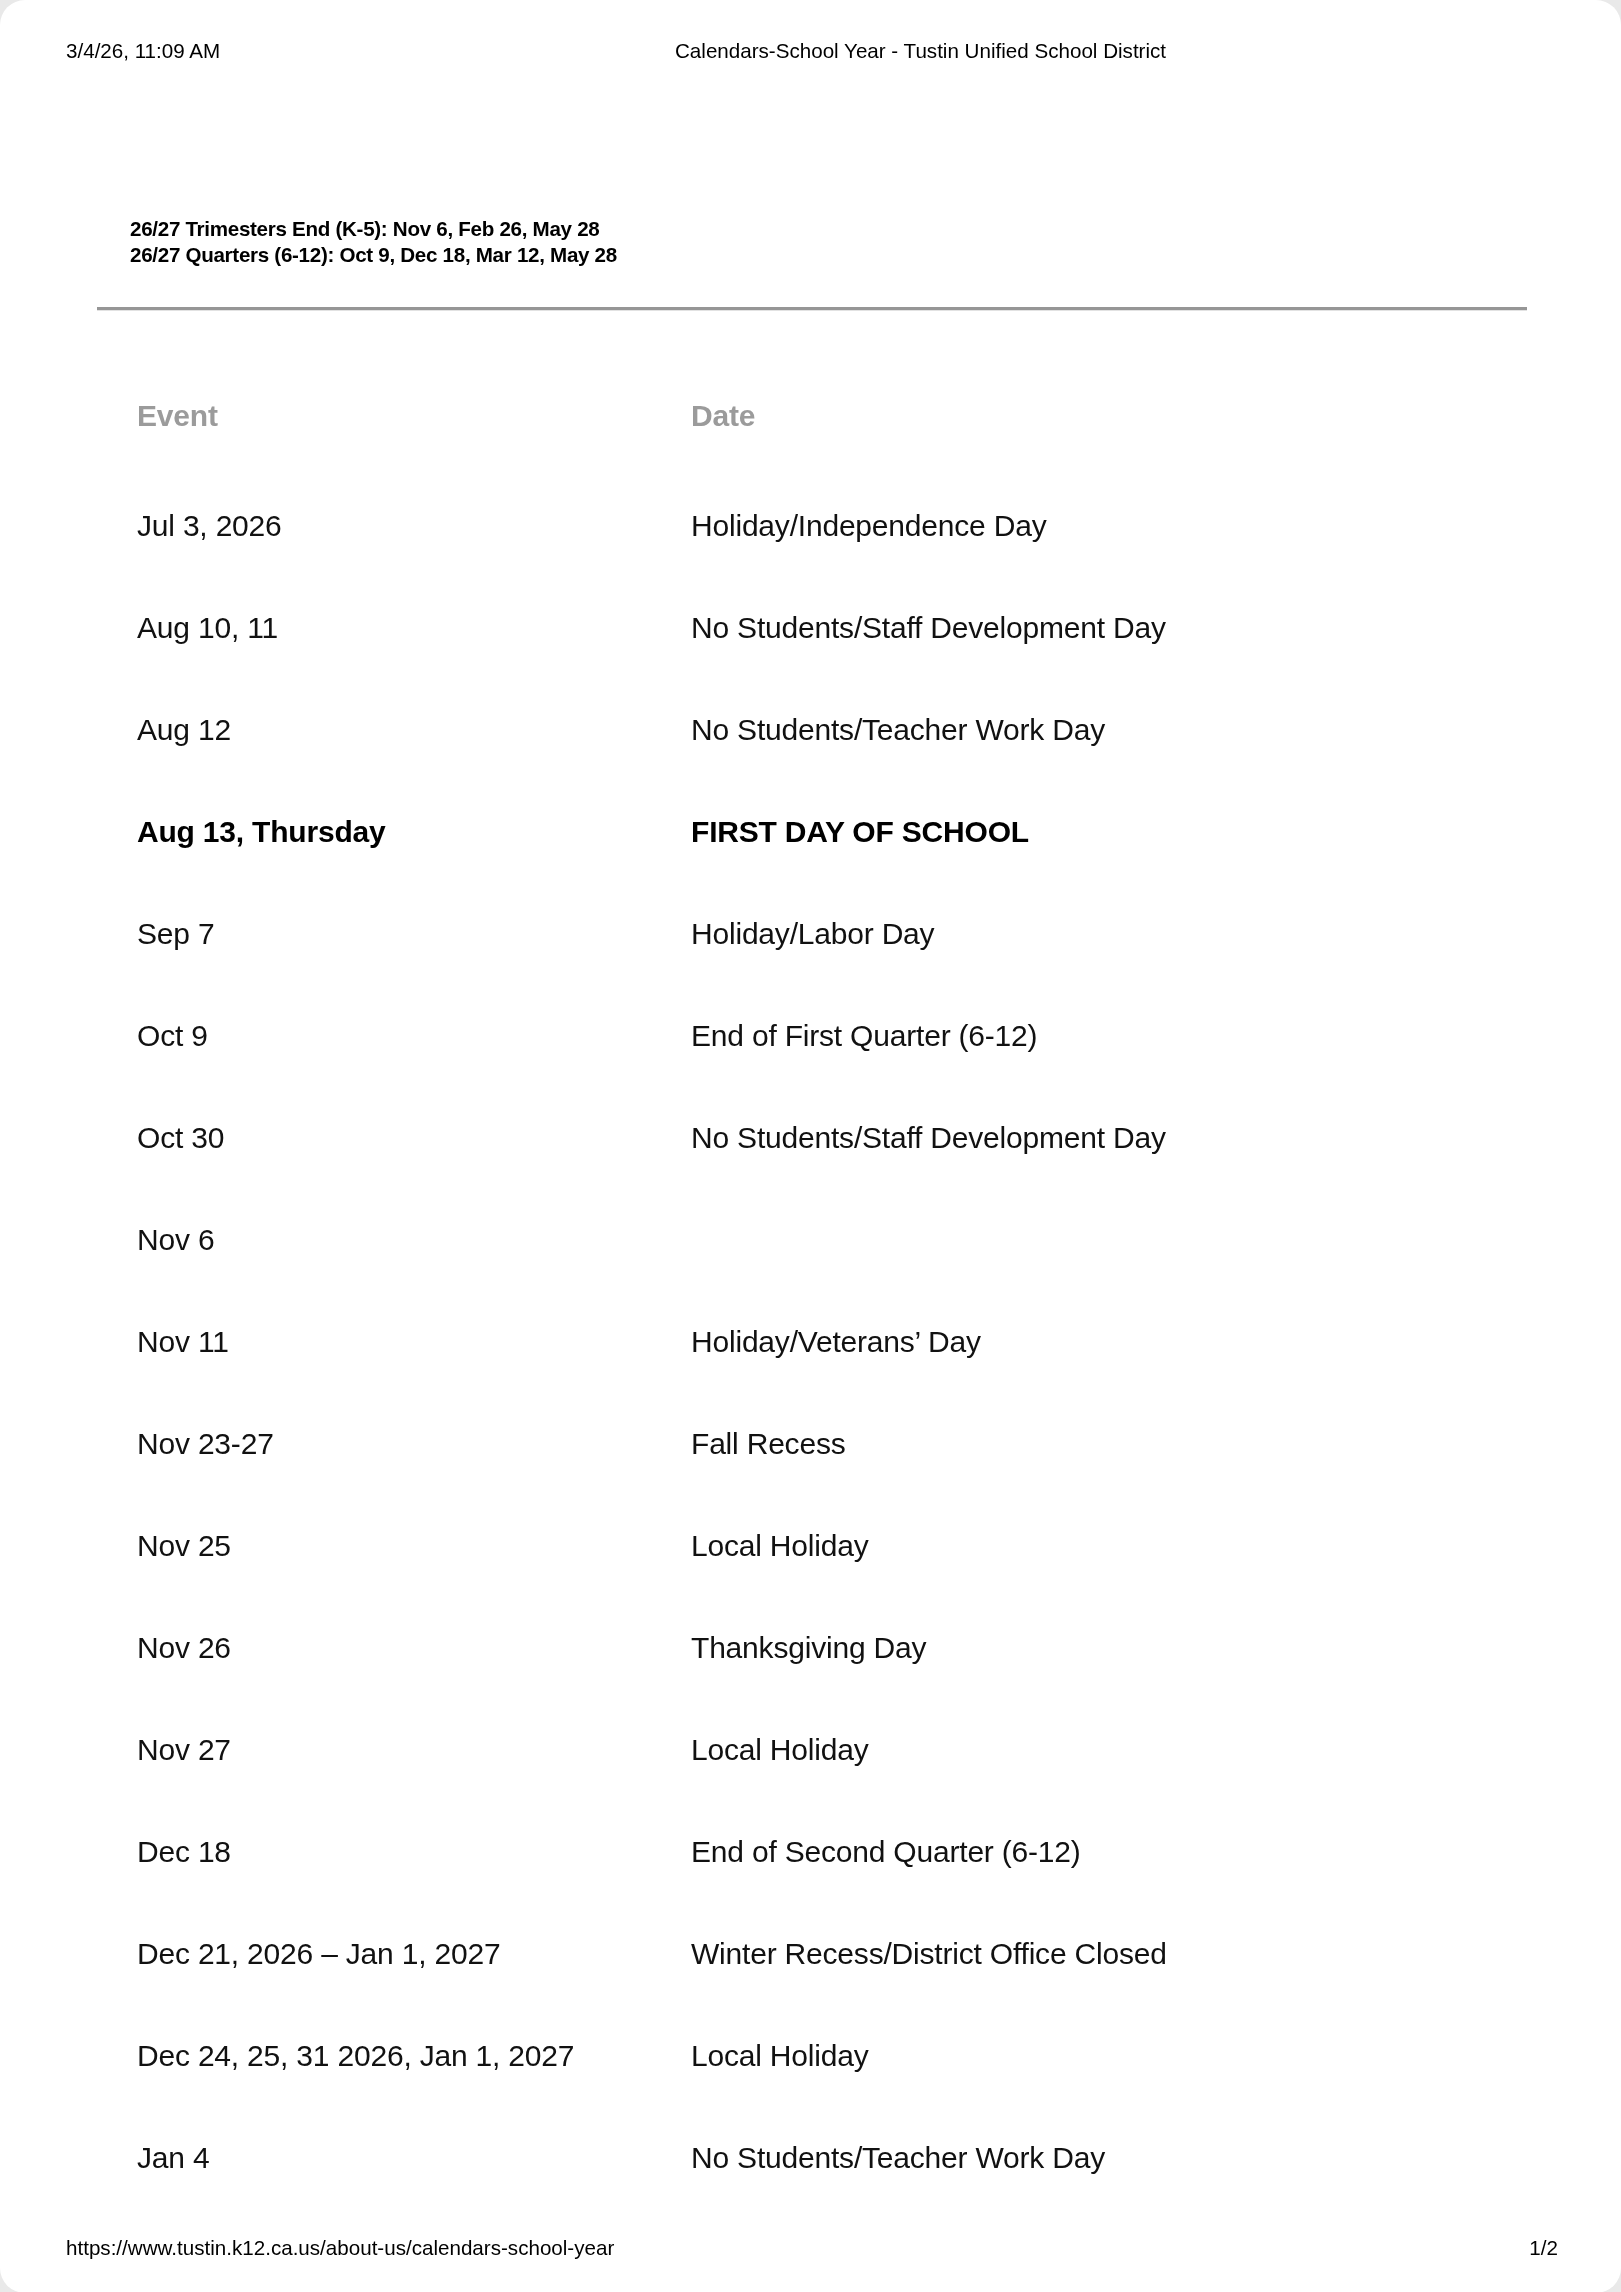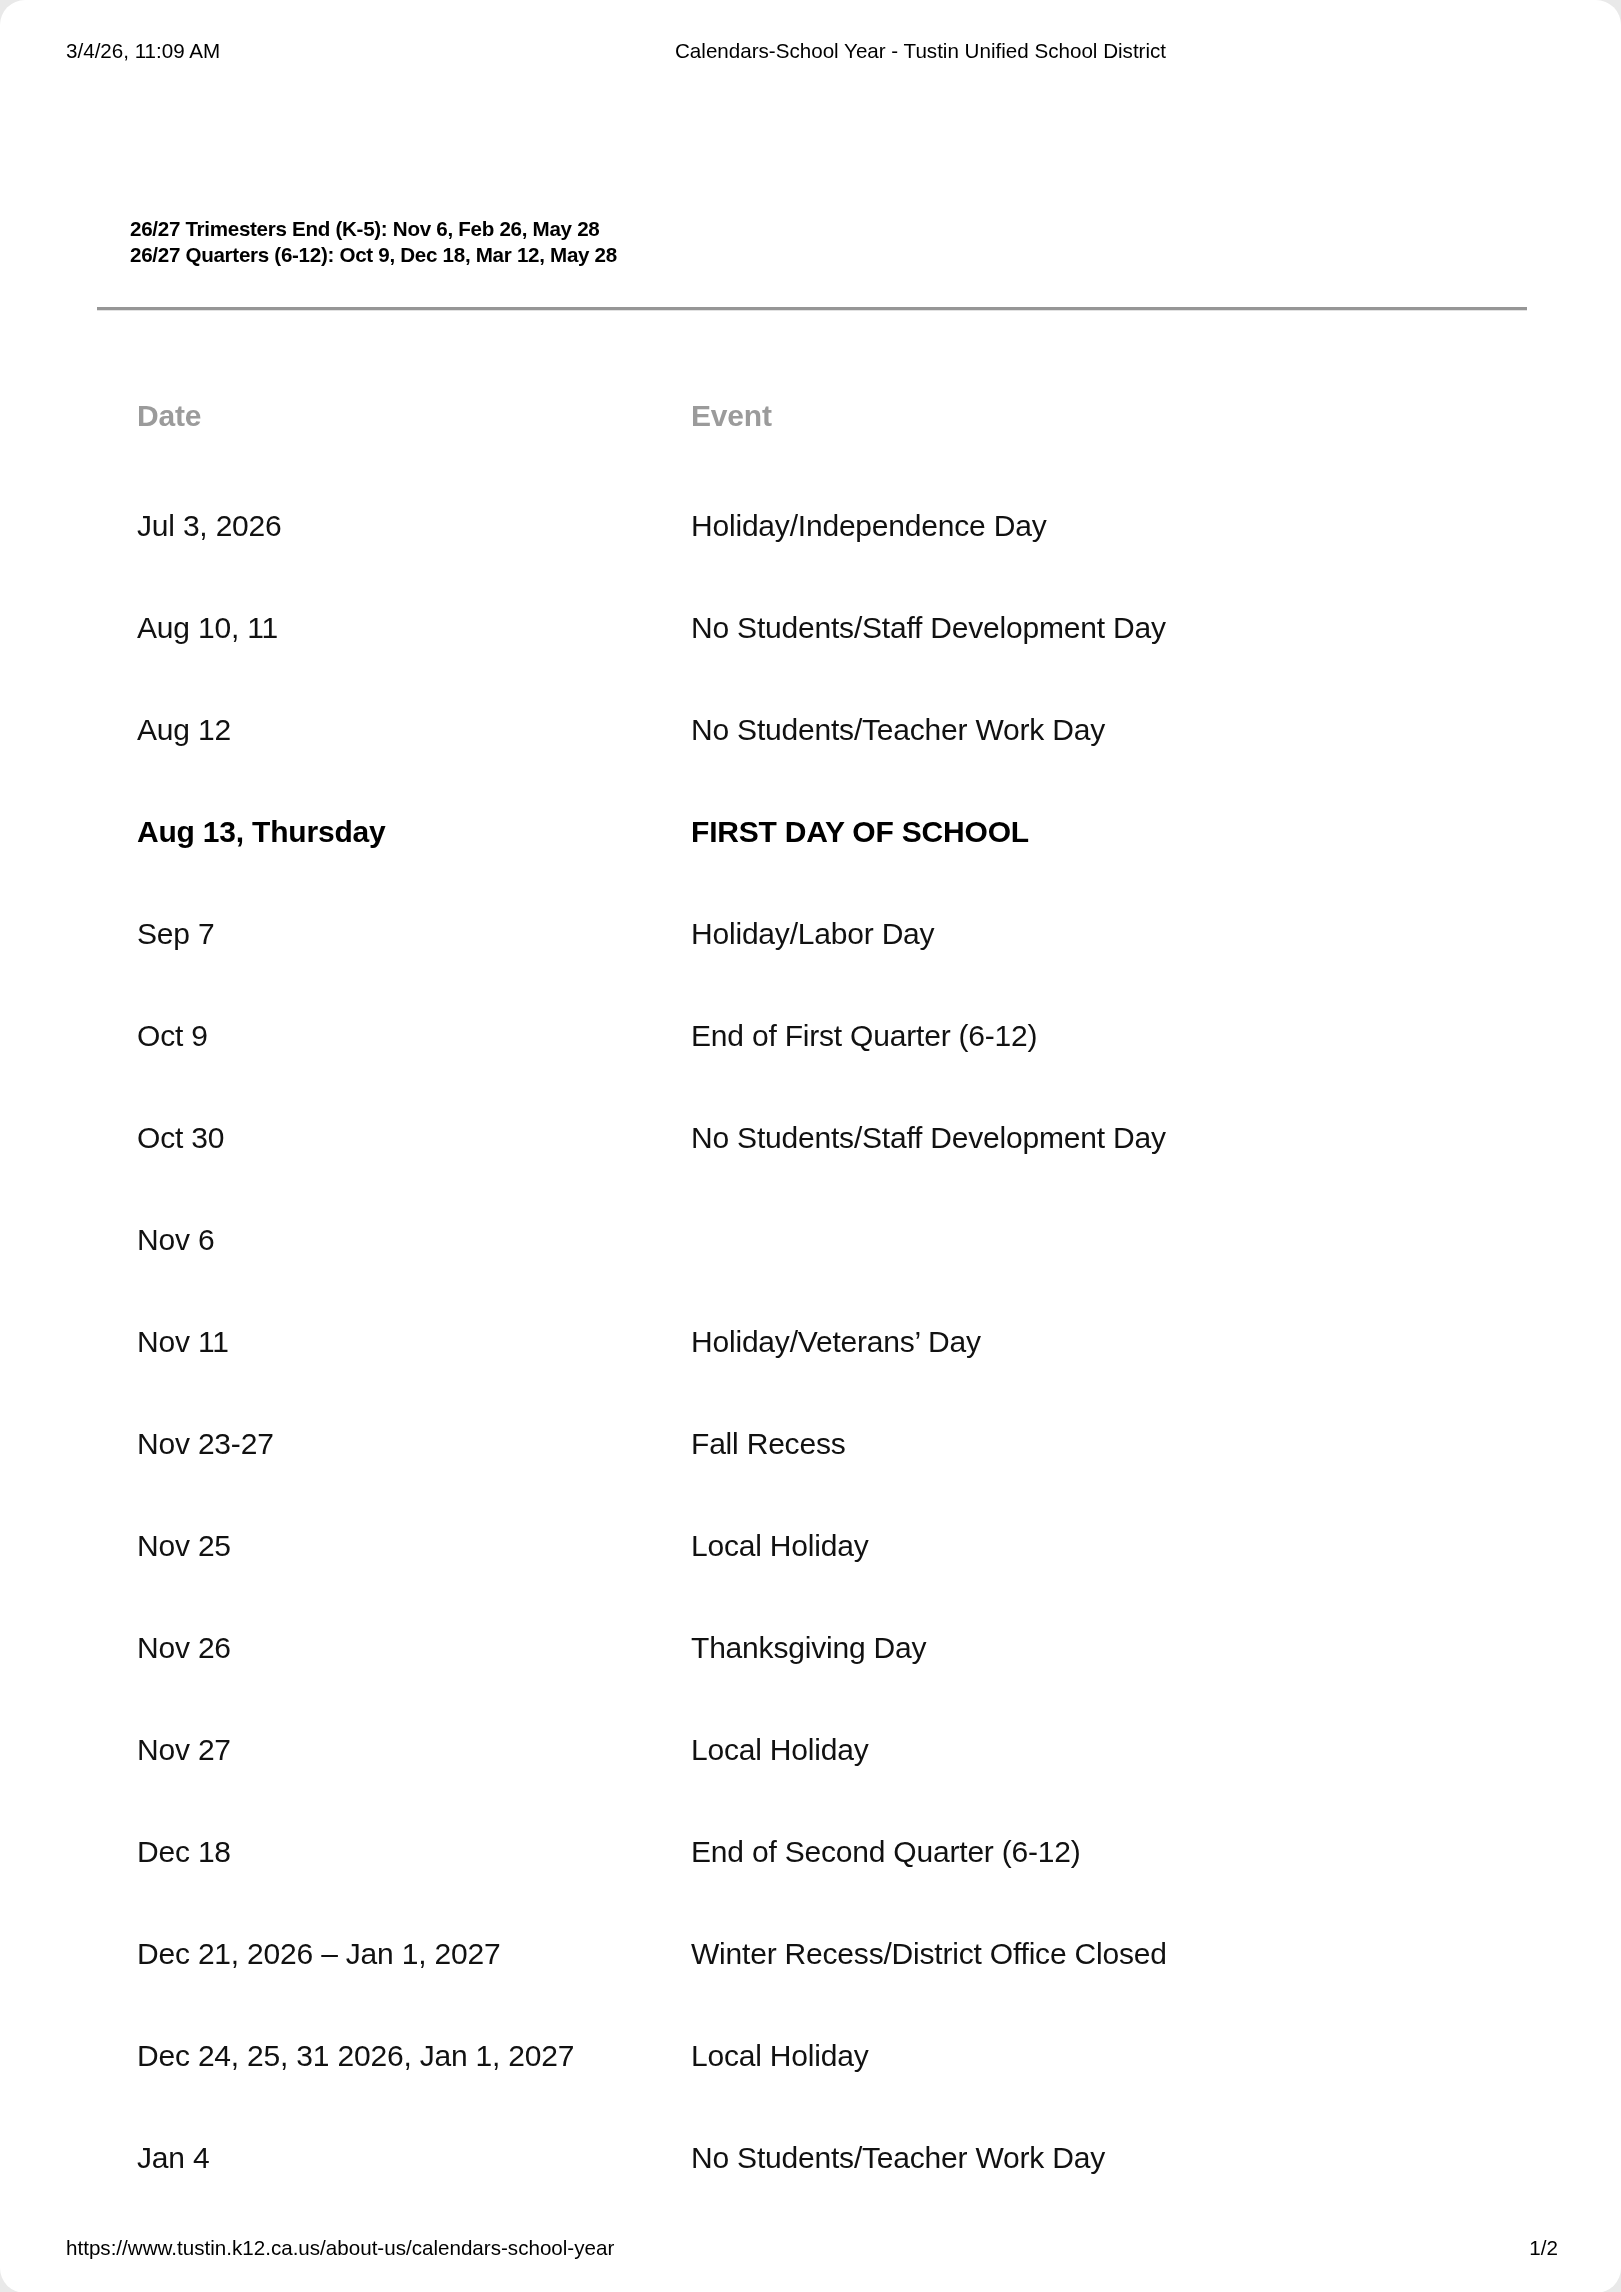--- a/index.html
+++ b/index.html
@@ -79,22 +79,22 @@
 
   <div class="intro">
     <div>26/27 Trimesters End (K-5): Nov 6, Feb 26, May 28</div>
     <div>26/27 Quarters (6-12): Oct 9, Dec 18, Mar 12, May 28</div>
   </div>
 
   <div class="rule"></div>
 
   <div class="cal-table">
     <div class="cal-row head">
+      <div>Event</div>
       <div>Date</div>
-      <div>Event</div>
     </div>
 
   <div class="cal-row">
     <div>Jul 3, 2026</div>
     <div>Holiday/Independence Day</div>
   </div>
       <div class="cal-row">
     <div>Aug 10, 11</div>
     <div>No Students/Staff Development Day</div>
   </div>

